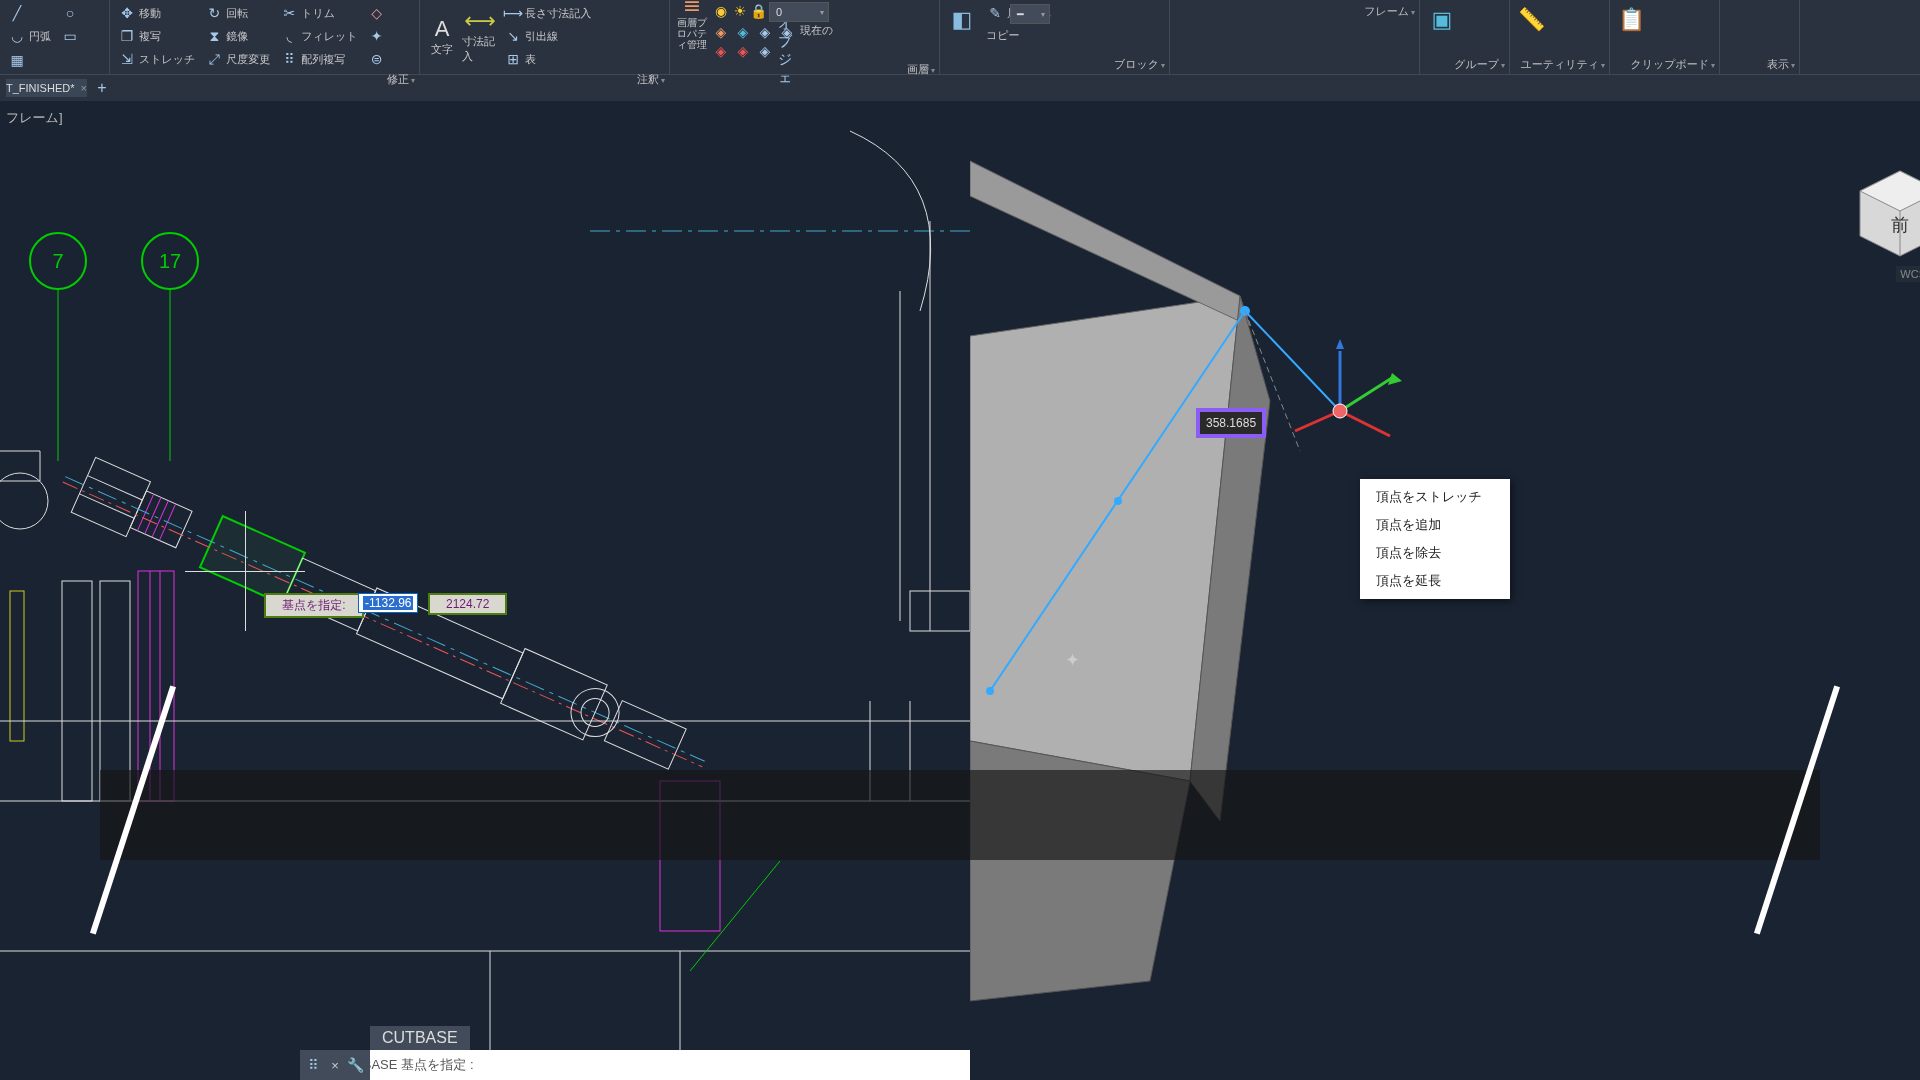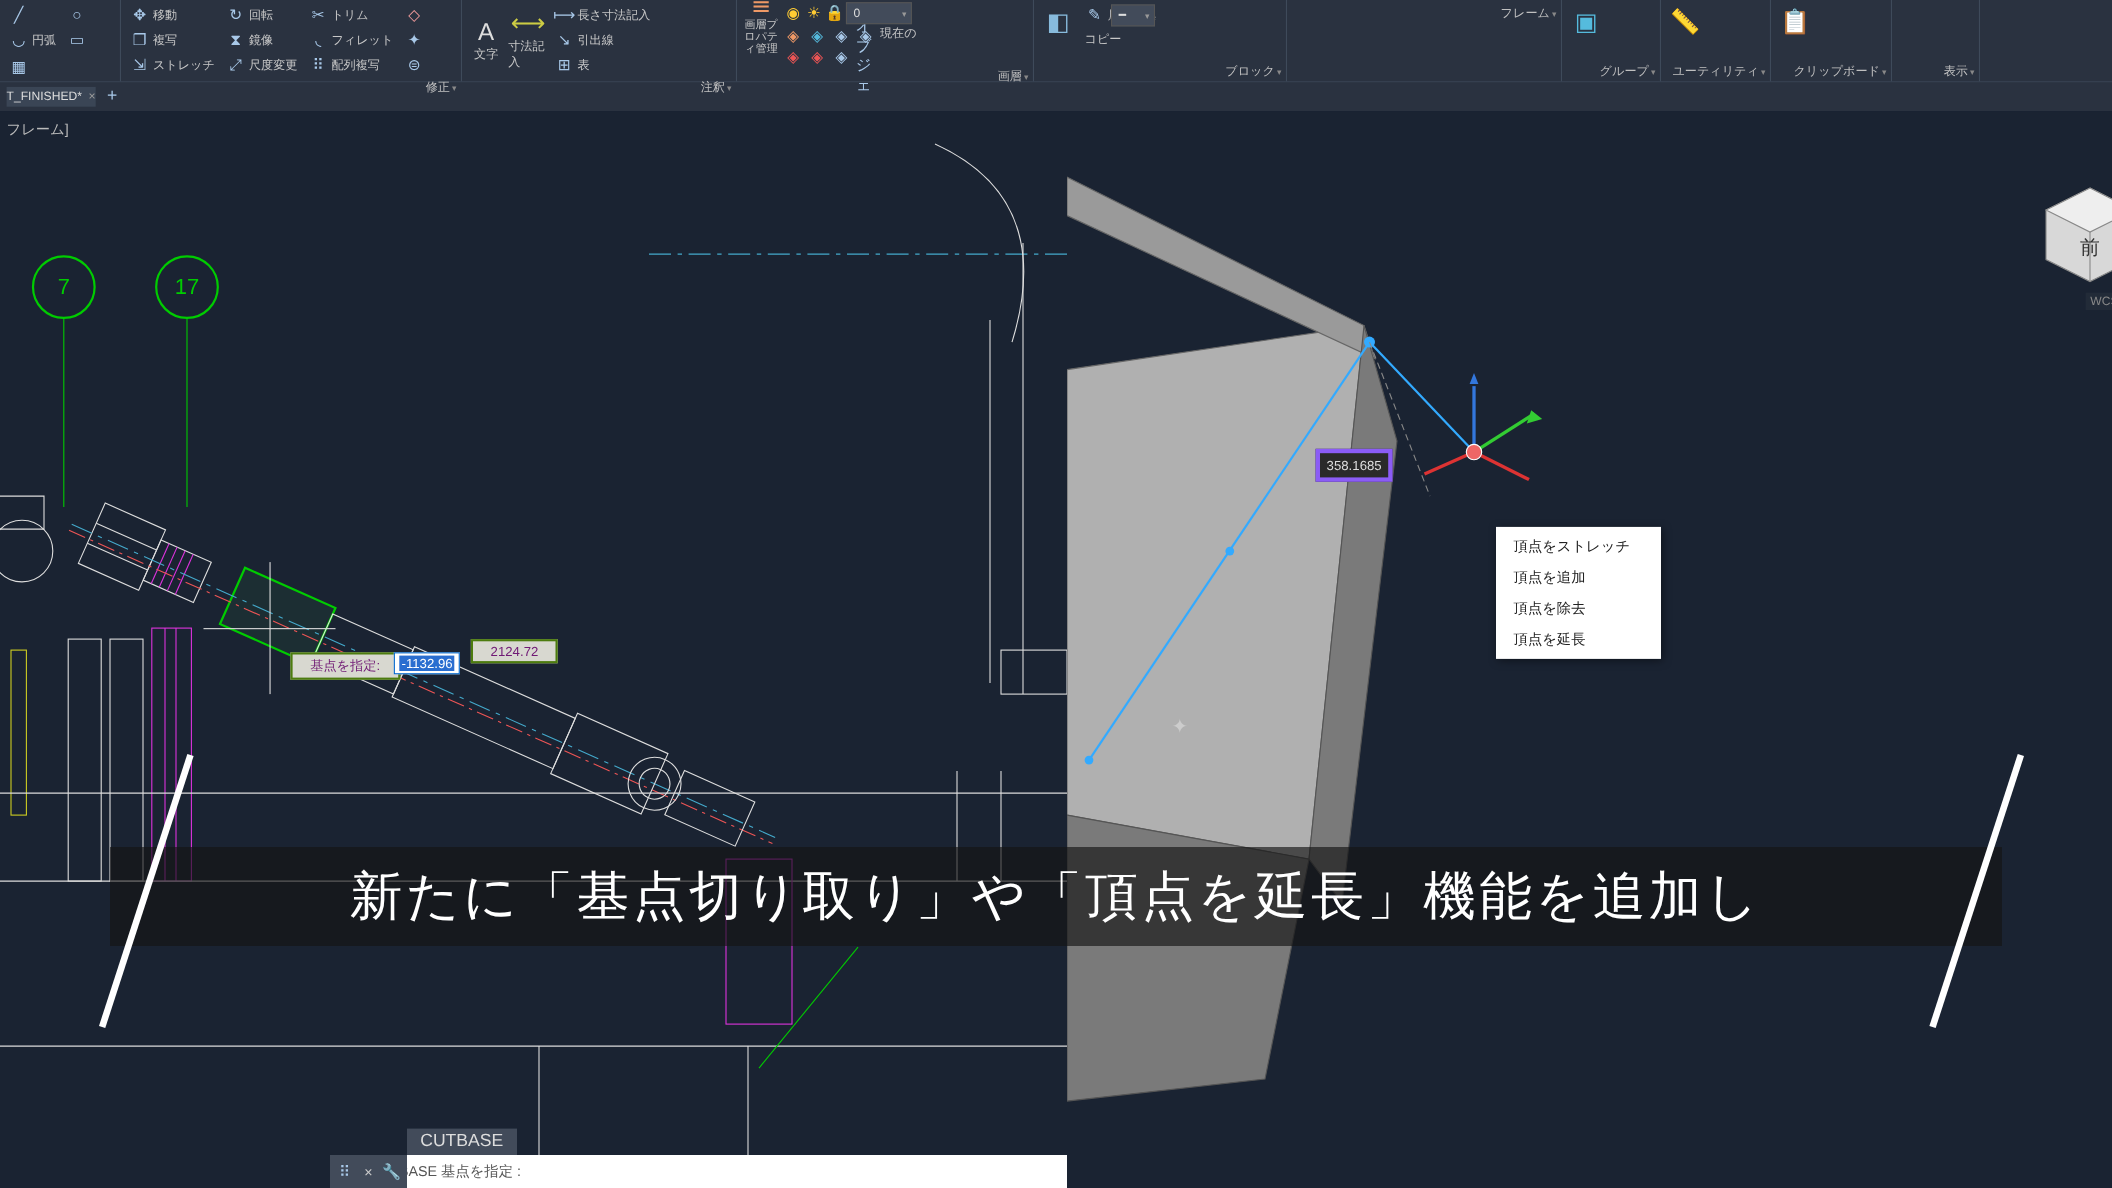--- a/index.html
+++ b/index.html
@@ -339,21 +339,21 @@
       <line class="wline" x1="870" y1="600" x2="870" y2="700"></line>
       <line class="wline" x1="910" y1="600" x2="910" y2="700"></line>
       <rect class="mline" x="660" y="680" width="60" height="150"></rect>
       <line class="gline" x1="690" y1="870" x2="780" y2="760"></line>
     </svg>
 
     <div class="cross" style="left:245px;top:470px"></div>
 
     <div class="ptbox" style="left:264px;top:492px">基点を指定:</div>
     <div class="ptin" style="left:358px;top:492px"><span class="ptsel" style="padding:0 2px">-1132.96</span></div>
-    <div class="ptbox" style="left:428px;top:480px">2124.72</div>
+    <div class="ptbox" style="left:428px;top:492px">2124.72</div>
 
     <div class="cmdtag">CUTBASE</div>
     <div class="cmdicons">
       <span class="ico">⠿</span>
       <span>×</span>
       <span class="ico">🔧</span>
     </div>
     <div class="cmdline">
       <span class="ico" style="color:#666">▸▾</span>
       <span style="color:#555">CUTBASE 基点を指定 :</span>
@@ -406,15 +406,14 @@
         <text x="82" y="52" font-size="12" fill="#555">南</text>
       </svg>
     </div>
     <div class="wcs">WCS</div>
   </div>
 
   <div class="caption">
     <div class="caption-bar"></div>
     <div class="slash slash-l"></div>
     <div class="slash slash-r"></div>
-    <div class="caption-text">新たに「基点切り取り」や「頂点を延長」機能を追加し</div>
   </div>
 </div>
 
 </body></html>

